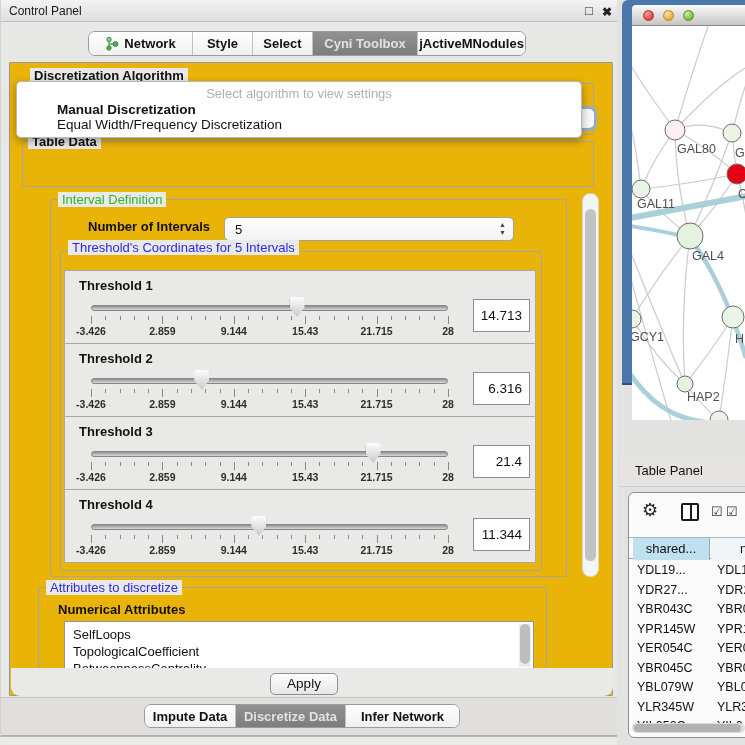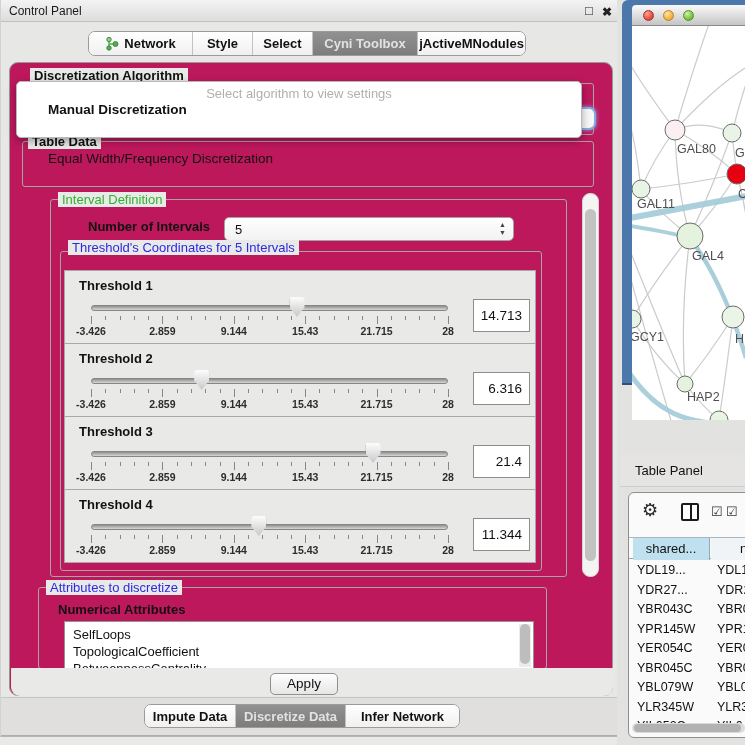--- a/index.html
+++ b/index.html
@@ -15,38 +15,38 @@
   .wbtn.float { left:584px; }
   .wbtn.close { left:601px; font-weight:bold; font-size:12px; top:5px; }
 
   
   .tabbar { position:absolute; left:87px; top:31px; height:25px; display:flex; background:#fff; border:1px solid #9b9b9b; border-radius:7px; overflow:hidden; }
   .seg { display:flex; align-items:center; justify-content:center; gap:5px; font-size:13px; font-weight:bold; color:#111; background:linear-gradient(#ffffff,#f0f0f0); border-left:1px solid #c2c2c2; }
   .seg:first-child { border-left:none; }
   .seg.selected { background:linear-gradient(#919191,#7d7d7d); color:#e2e2e2; }
 
   
-  .main-panel { position:absolute; left:8px; top:62px; width:604px; height:634px; background:#be185d; border:1px solid #989898; border-radius:9px; }
+  .main-panel { position:absolute; left:8px; top:62px; width:604px; height:634px; background:#eab308; border:1px solid #989898; border-radius:1px; }
 
   .grp { position:absolute; border:1px solid #a5a5a5; border-radius:3px; }
   .grp-label { position:absolute; background:#e9e9e7; padding:0 4px; font-size:13px; white-space:nowrap; }
   .bold { font-weight:bold; color:#111; }
   .green { color:#2db52d; }
   .blue { color:#2929e6; }
 
   
   .combo { position:absolute; background:linear-gradient(#ffffff,#f2f2f2); border:1px solid #a2a2a2; border-radius:5px; font-size:13px; color:#111; }
   .combo .cval { position:absolute; left:10px; top:0; line-height:23px; white-space:nowrap; }
   .stepper { position:absolute; right:7px; top:3px; display:flex; flex-direction:column; align-items:center; }
   .stepper span { font-size:7px; line-height:8px; color:#444; }
 
   
   .popup { position:absolute; left:14px; top:80px; width:566px; height:57px; background:#fff; border:1px solid #b9b9b9; border-radius:5px; box-shadow:0 3px 8px rgba(0,0,0,0.35); z-index:20; }
   .popup-hint { position:absolute; left:0; top:4px; width:100%; text-align:center; font-size:13px; color:#b0b0b0; }
-  .popup-opt { position:absolute; left:3px; font-size:13.5px; color:#111; white-space:nowrap;padding-left:28px; }
+  .popup-opt { position:absolute; left:12px; font-size:13.5px; color:#111; white-space:nowrap;padding-left:28px; }
   .focus-frag { position:absolute; left:577px; top:106px; width:17px; height:23px; background:#f8f8f8; border:2px solid #86ade2; border-radius:0 7px 7px 0; box-shadow:0 0 4px #86ade2; z-index:5; }
 
   
   .vtrack { position:absolute; left:580px; top:192px; width:17px; height:384px; background:#f4f4f2; border:1px solid #d5d5d5; border-radius:8px; }
   .vthumb { position:absolute; left:2px; top:15px; width:11px; height:352px; background:#c2c2c2; border-radius:6px; }
 
   
   #rows { position:absolute; left:62px; top:270px; width:472px; }
   .th-row { position:relative; width:472px; height:74px; background:#e9e9e7; border:1px solid #a8a8a8; margin-top:-1px; }
   .th-label { position:absolute; left:14px; top:7px; font-size:13px; font-weight:bold; color:#111; }
@@ -142,21 +142,21 @@
 
       <div class="grp" style="left:12px; top:20px; width:572px; height:52px; z-index:1;"></div>
       <span class="grp-label bold" style="left:20px; top:5px; z-index:2;">Discretization Algorithm</span>
 
       <div class="focus-frag" style="left:569px; top:44px;"></div>
 
       <div class="popup" style="left:6px; top:18px;">
         <div class="popup-hint">Select algorithm to view settings</div>
         <div id="algo-options">
             <div class="popup-opt" style="top: 20px; font-weight: bold;">Manual Discretization</div>
-            <div class="popup-opt" style="top: 35px; margin-top: 34px;">Equal Width/Frequency Discretization</div>
+            <div class="popup-opt" style="top: 35px;">Equal Width/Frequency Discretization</div>
           </div>
       </div>
 
       <div class="grp" style="left:12px; top:78px; width:572px; height:46px;"></div>
       <span class="grp-label bold" style="left:18px; top:71px;">Table Data</span>
 
       <div class="vtrack" style="left:572px; top:130px;">
           <div class="vthumb"></div>
         </div>
 

